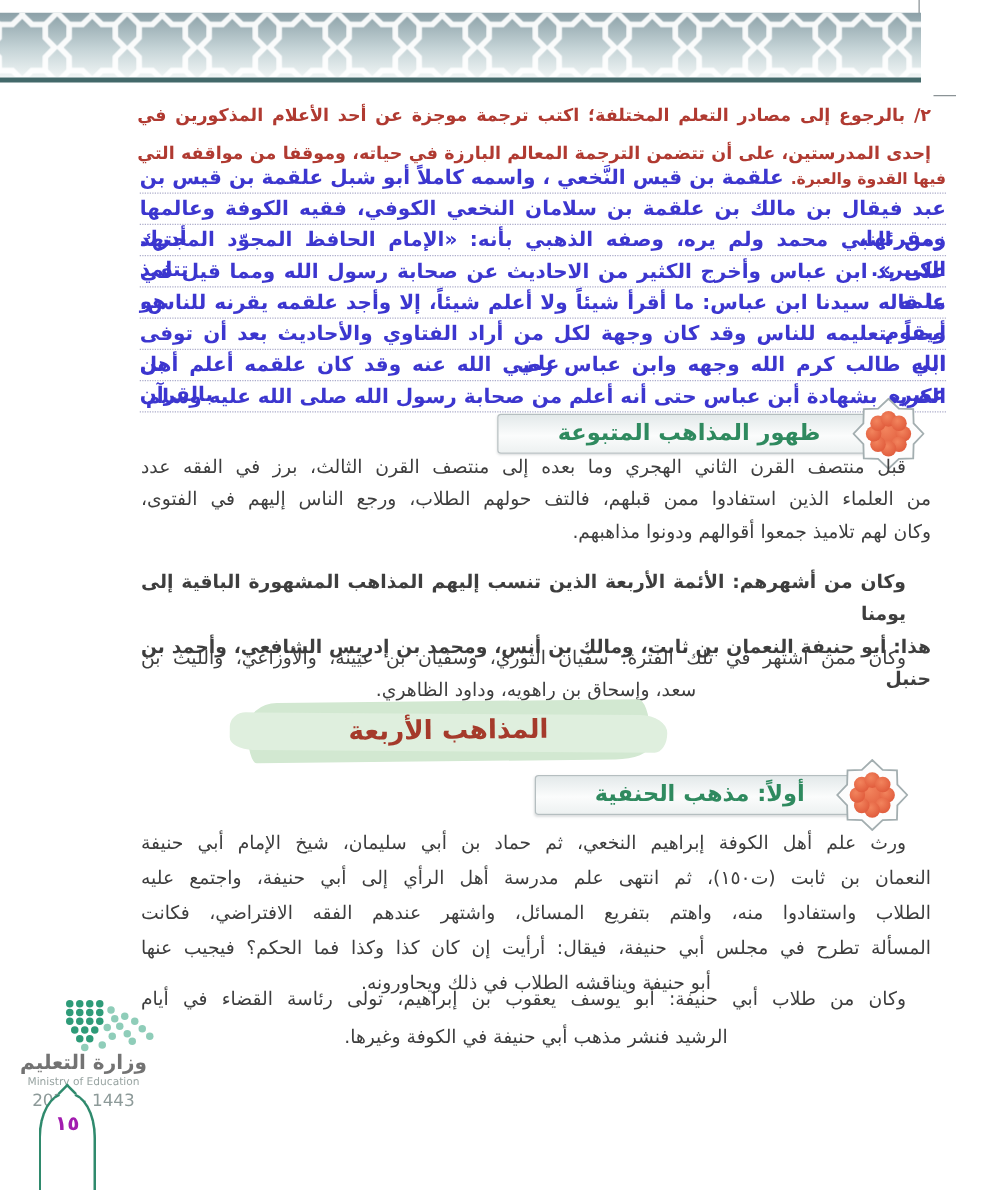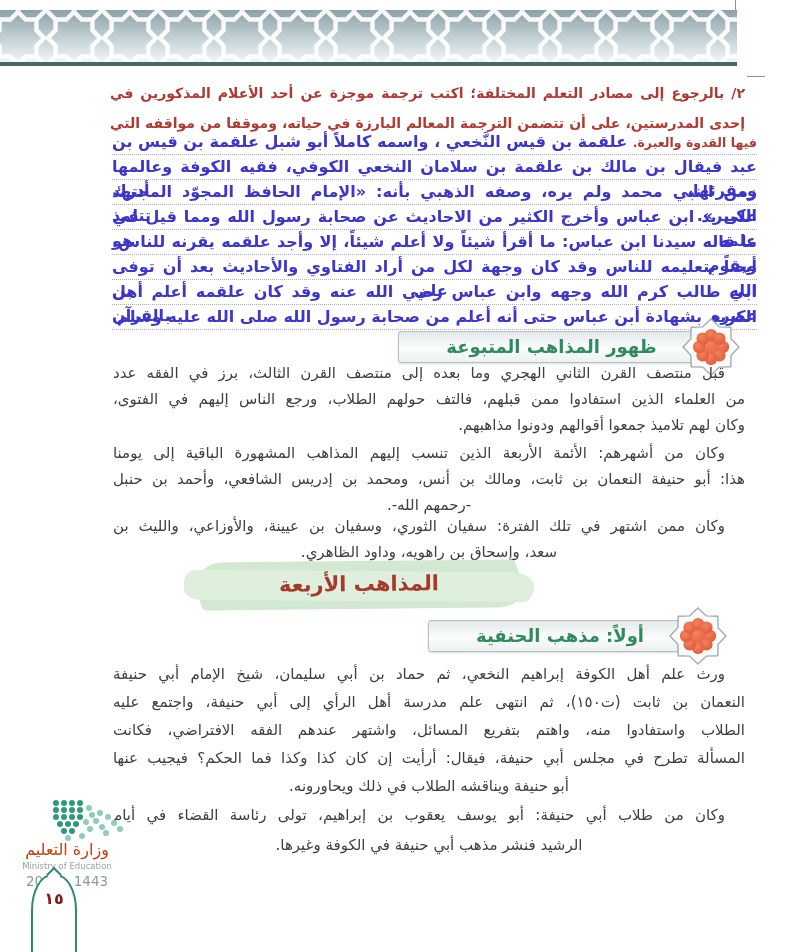--- a/index.html
+++ b/index.html
@@ -50,24 +50,24 @@
   
   .p{
     position:absolute;right:55px;width:632px;
     color:#3e3e3e;font-size:15px;text-align:justify;
   }
   .p .ln{text-align-last:justify;}
   .p .ln.r{text-align-last:right;}
   .p .ln.c{text-align:center;text-align-last:center;}
   .p .ind{padding-right:20px;}
   .p1a{top:360px;}  .p1a .ln{line-height:26px;}
-  .p1b{top:440px;}  .p1b .ln{line-height:26px;}
+  .p1b{top:452px;font-weight:bold;}  .p1b .ln{line-height:26px;}
   .p1c{top:513px;}  .p1c .ln{line-height:26px;}
   .p2a{top:660px;}  .p2a .ln{line-height:28px;}
-  .p2b{top:800px;margin-left:36px;}  .p2b .ln{line-height:30px;}
+  .p2b{top:784px;margin-left:36px;}  .p2b .ln{line-height:30px;}
   
   .brush{
     position:absolute;left:233px;top:561px;width:322px;height:48px;
     background:#d2e8d1;border-radius:26px 10px 30px 8px / 22px 28px 12px 30px;
     transform:rotate(-0.6deg);
   }
   .brush::before{
     content:"";position:absolute;left:-14px;top:10px;width:350px;height:30px;
     background:#dfefde;border-radius:18px 30px 14px 26px / 16px 20px 22px 14px;
     transform:rotate(1deg);z-index:0;
@@ -83,21 +83,21 @@
     box-shadow:
       8px 0 0 #2e9b78,16px 0 0 #2e9b78,24px 0 0 #2e9b78,
       0 7px 0 #2e9b78,8px 7px 0 #2e9b78,16px 7px 0 #2e9b78,24px 7px 0 #2e9b78,33px 5px 0 #8fcdb9,
       0 14px 0 #2e9b78,8px 14px 0 #2e9b78,16px 14px 0 #2e9b78,24px 14px 0 #2e9b78,36px 12px 0 #8fcdb9,44px 10px 0 #8fcdb9,
       4px 21px 0 #2e9b78,12px 21px 0 #2e9b78,20px 21px 0 #2e9b78,30px 19px 0 #8fcdb9,40px 18px 0 #8fcdb9,52px 14px 0 #8fcdb9,
       8px 28px 0 #2e9b78,16px 28px 0 #2e9b78,34px 26px 0 #8fcdb9,46px 24px 0 #8fcdb9,58px 20px 0 #8fcdb9,
       12px 35px 0 #8fcdb9,26px 33px 0 #8fcdb9,50px 30px 0 #8fcdb9,64px 26px 0 #8fcdb9;
   }
   .ministry-ar{
     position:absolute;left:50px;top:840px;width:104px;text-align:center;
-    color:#c2410c;font-size:16px;font-weight:normal;letter-spacing:.5px;direction:rtl;
+    color:#737373;font-size:16px;font-weight:bold;letter-spacing:.5px;direction:rtl;
   }
   .ministry-en{
     position:absolute;left:48px;top:861px;width:108px;text-align:center;
     color:#98a4a2;font-size:8.5px;direction:ltr;
   }
   .year{
     position:absolute;left:46px;top:873px;width:112px;text-align:center;
     color:#8d9a99;font-size:13.5px;direction:ltr;
   }
   .dome{
@@ -105,21 +105,21 @@
     background:#ffffff;border:2.5px solid #2f8a6d;border-bottom:none;
     border-radius:21px 21px 0 0 / 36px 36px 0 0;
   }
   .dome::before{
     content:"";position:absolute;top:-7px;left:50%;width:9px;height:9px;background:#ffffff;
     border-top:2.5px solid #2f8a6d;border-left:2.5px solid #2f8a6d;
     transform:translateX(-50%) rotate(45deg);
   }
   .page-num{
     display:block;margin-top:13px;text-align:center;
-    color:#7f1d1d;font-size:16px;font-weight:bold;
+    color:#a21caf;font-size:16px;font-weight:bold;
   }
 </style>
 </head>
 <body>
 
 <div class="page">
 
   <div class="crop v1"></div>
   <div class="crop v2"></div>
   <div class="crop h1"></div>

